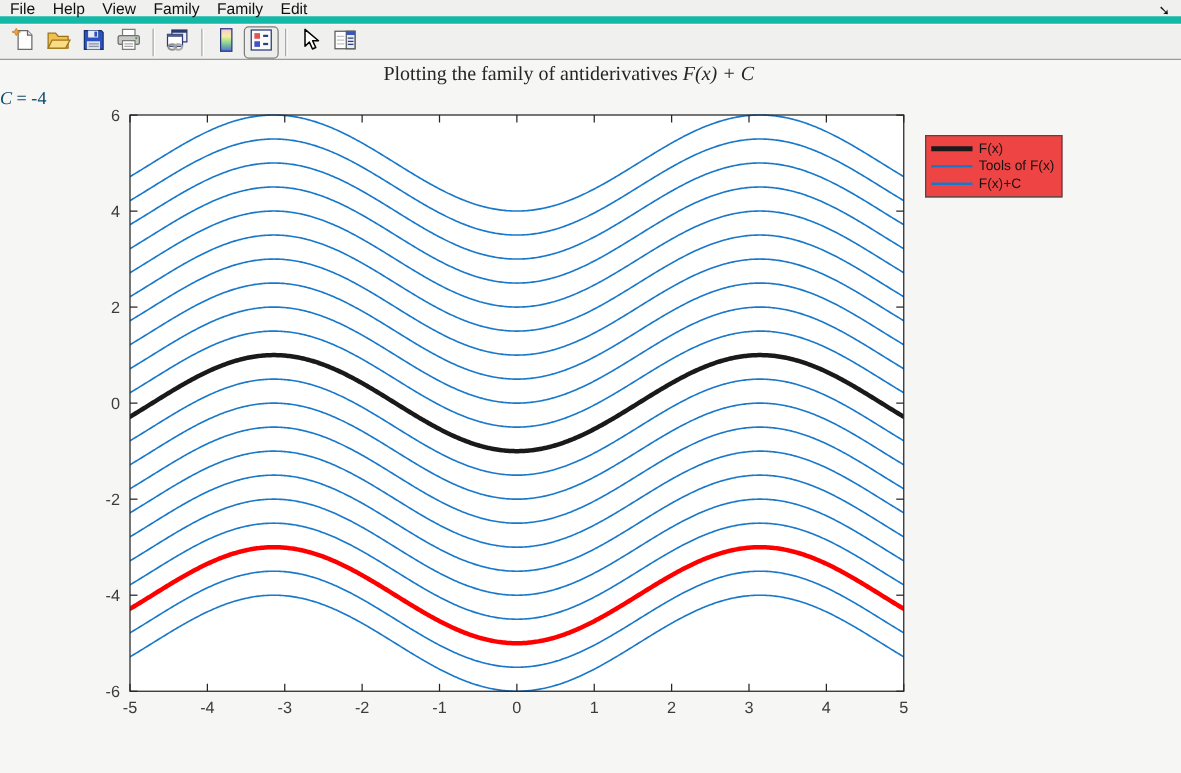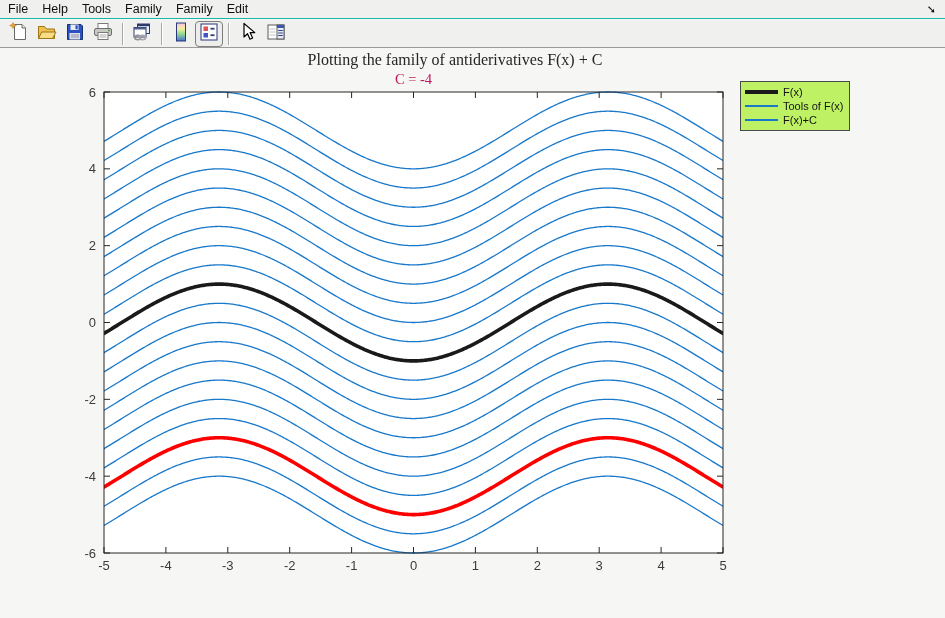--- a/index.html
+++ b/index.html
@@ -5,21 +5,21 @@
   html,body{margin:0;padding:0;}
   body{
     width:945px;height:618px;position:relative;overflow:hidden;
     background:#f6f6f5;
     font-family:"Liberation Sans",sans-serif;
     -webkit-font-smoothing:antialiased;
   }
   
   .menubar{
     position:absolute;top:0;left:0;right:0;height:19px;
-    background:#f0f0ef;border-bottom:1px solid #14b8a6;
+    background:#f0f0ef;border-bottom:6px solid #14b8a6;
     display:flex;align-items:center;padding-left:8px;box-sizing:border-box;
     font-size:12.5px;color:#101010;z-index:5;
   }
   .menu-item{padding:0 7px;height:100%;display:flex;align-items:center;cursor:default;}
   .menu-item:first-child{padding-left:0;}
   .overflow-arrow{
     position:absolute;right:9px;top:1px;font-size:11px;color:#101010;line-height:17px;
   }
   
   .toolbar{
@@ -31,44 +31,44 @@
     width:28px;height:26px;display:flex;align-items:center;justify-content:center;
     border:1px solid transparent;border-radius:4px;background:transparent;padding:0;
   }
   .tbtn.pressed{border:1px solid #7e7e7e;background:#ededea;}
   .tsep{width:1px;height:22px;background:#a8a8a6;margin:0 5px;box-shadow:1px 0 0 #ffffff;}
   
   .fig-title{
     position:absolute;top:51px;left:0;width:910px;text-align:center;
     font-family:"Liberation Serif",serif;font-size:16px;color:#262626;z-index:2;
   }
-  .fig-title .math, .fig-subtitle .math{}
+  .fig-title .math, .fig-subtitle .math{font-style:italic;}
   .fig-subtitle{
-    position:absolute;top:71px;left:0;width:827px;text-align:center;
-    font-family:"Liberation Serif",serif;font-size:14.5px;color:#be185d;z-index:2;
+    position:absolute;top:71px;left:0;width:827px;text-align:left;
+    font-family:"Liberation Serif",serif;font-size:14.5px;color:#0c4a6e;z-index:2;
   }
   
   #plot-svg{position:absolute;left:0;top:48px;z-index:1;}
   
   .legend{
-    position:absolute;left:740px;top:81px;z-index:3;
-    background:#bef264;border:1px solid #4a4a4a;padding:3px 5px 3px 4px;
+    position:absolute;left:740px;top:108px;z-index:3;
+    background:#ef4444;border:1px solid #4a4a4a;padding:3px 5px 3px 4px;
   }
   .legend-row{display:flex;align-items:center;height:14px;}
   .legend-line{width:33px;margin-right:5px;flex:none;}
   .legend-label{font-size:11px;color:#141414;white-space:nowrap;line-height:14px;}
 </style>
 </head>
 <body>
 
 <div class="menubar">
   <span id="menu-items" style="display:flex;height:100%;">
       <span class="menu-item">File</span>
       <span class="menu-item">Help</span>
-      <span class="menu-item">Tools</span>
+      <span class="menu-item">View</span>
       <span class="menu-item">Family</span>
       <span class="menu-item">Family</span>
       <span class="menu-item">Edit</span>
     </span>
   <span class="overflow-arrow">➘</span>
 </div>
 
 <div class="toolbar">
   <button class="tbtn">
     <span>

